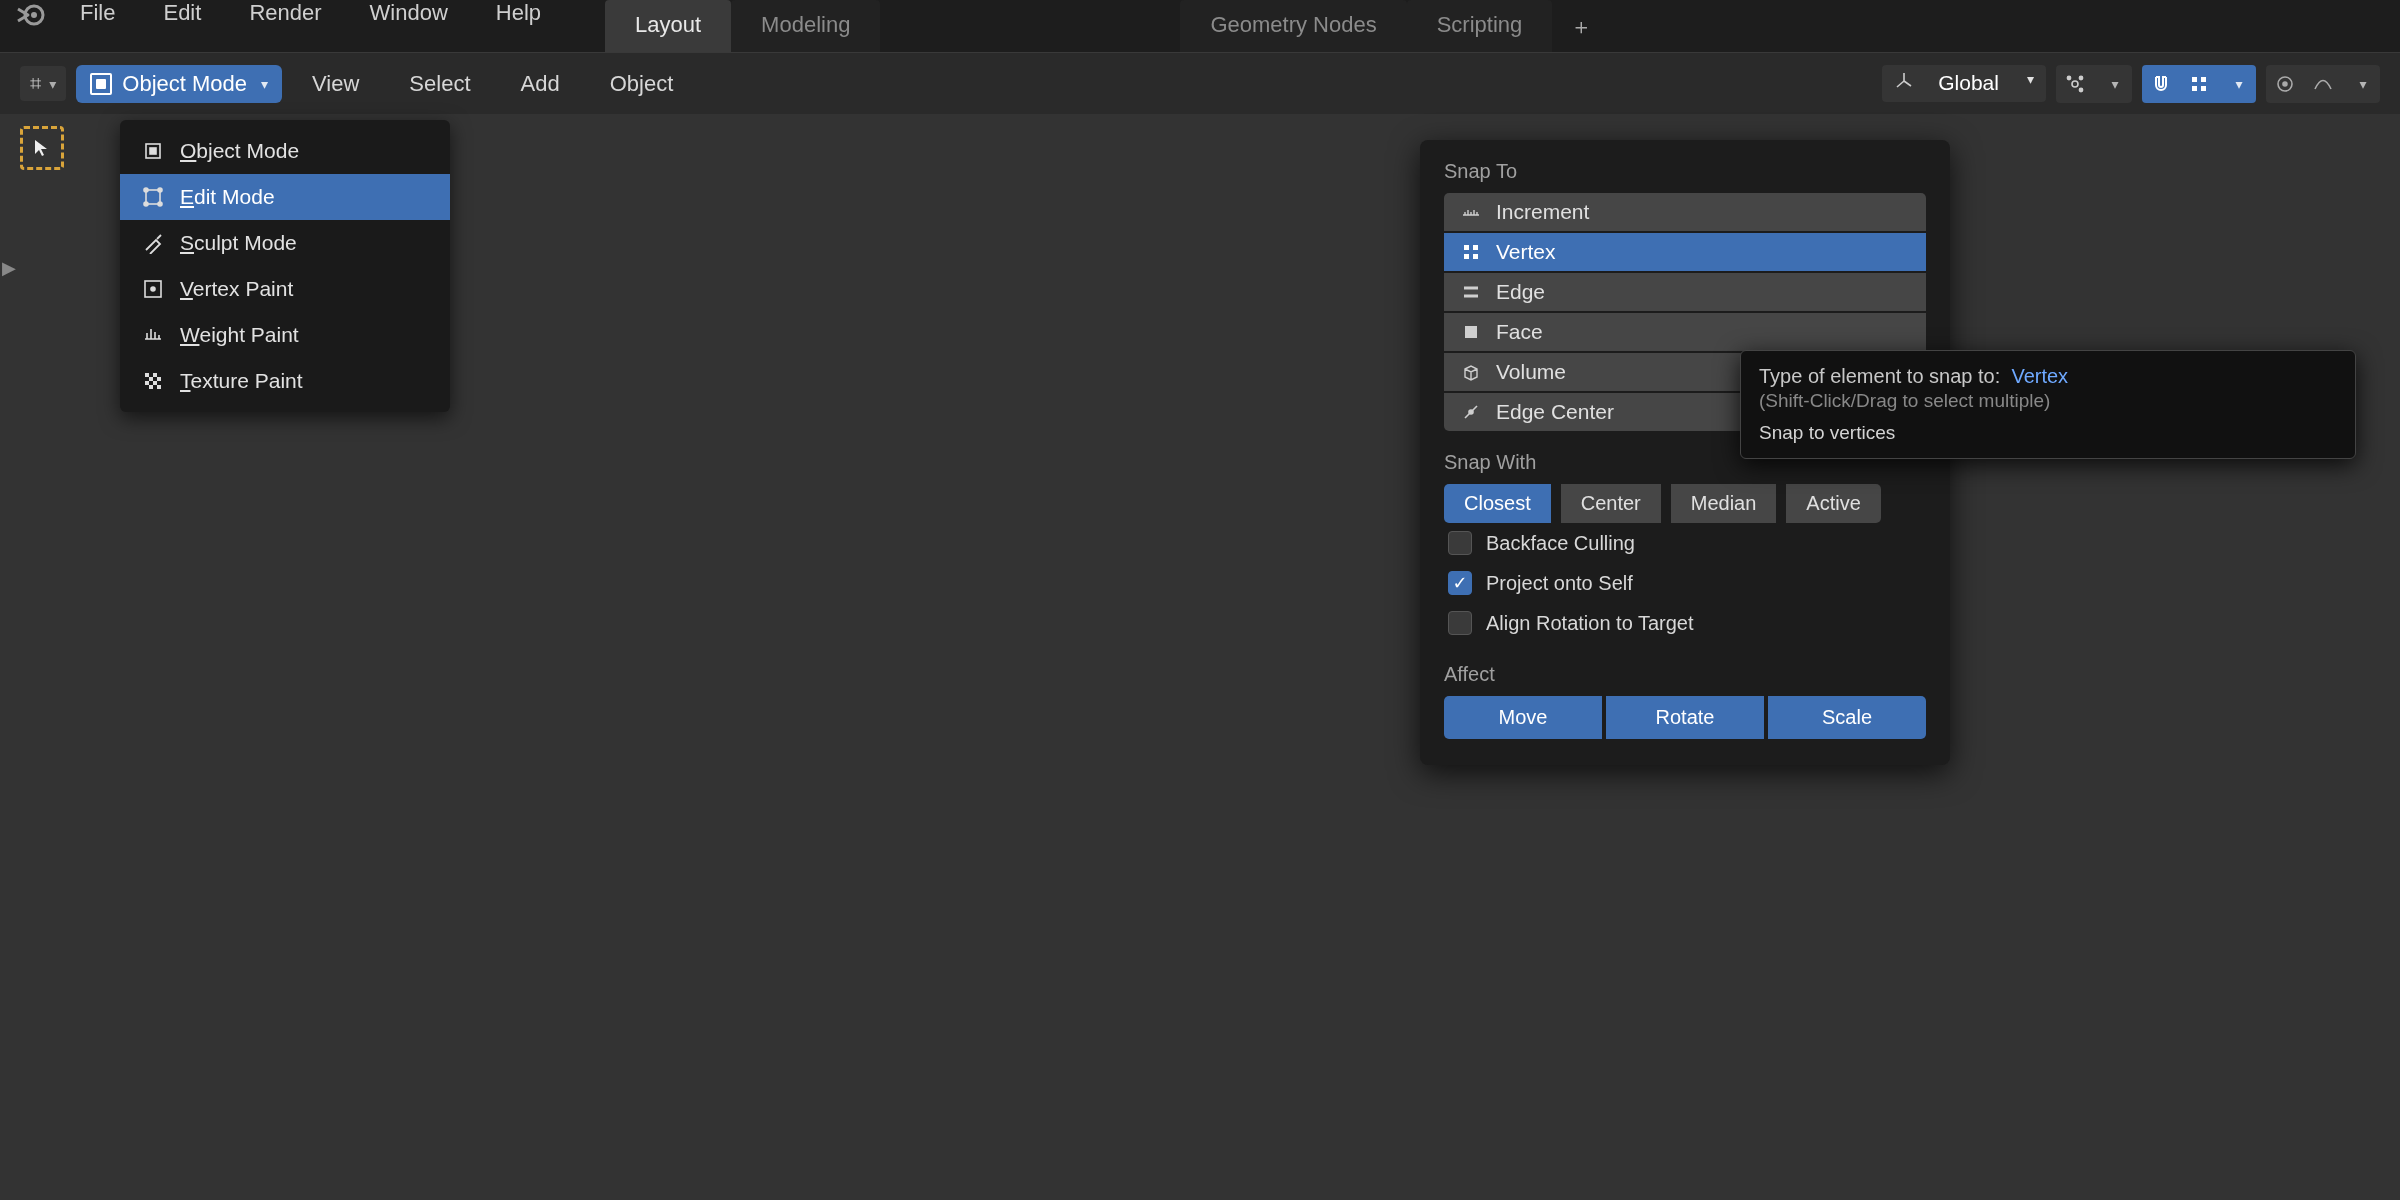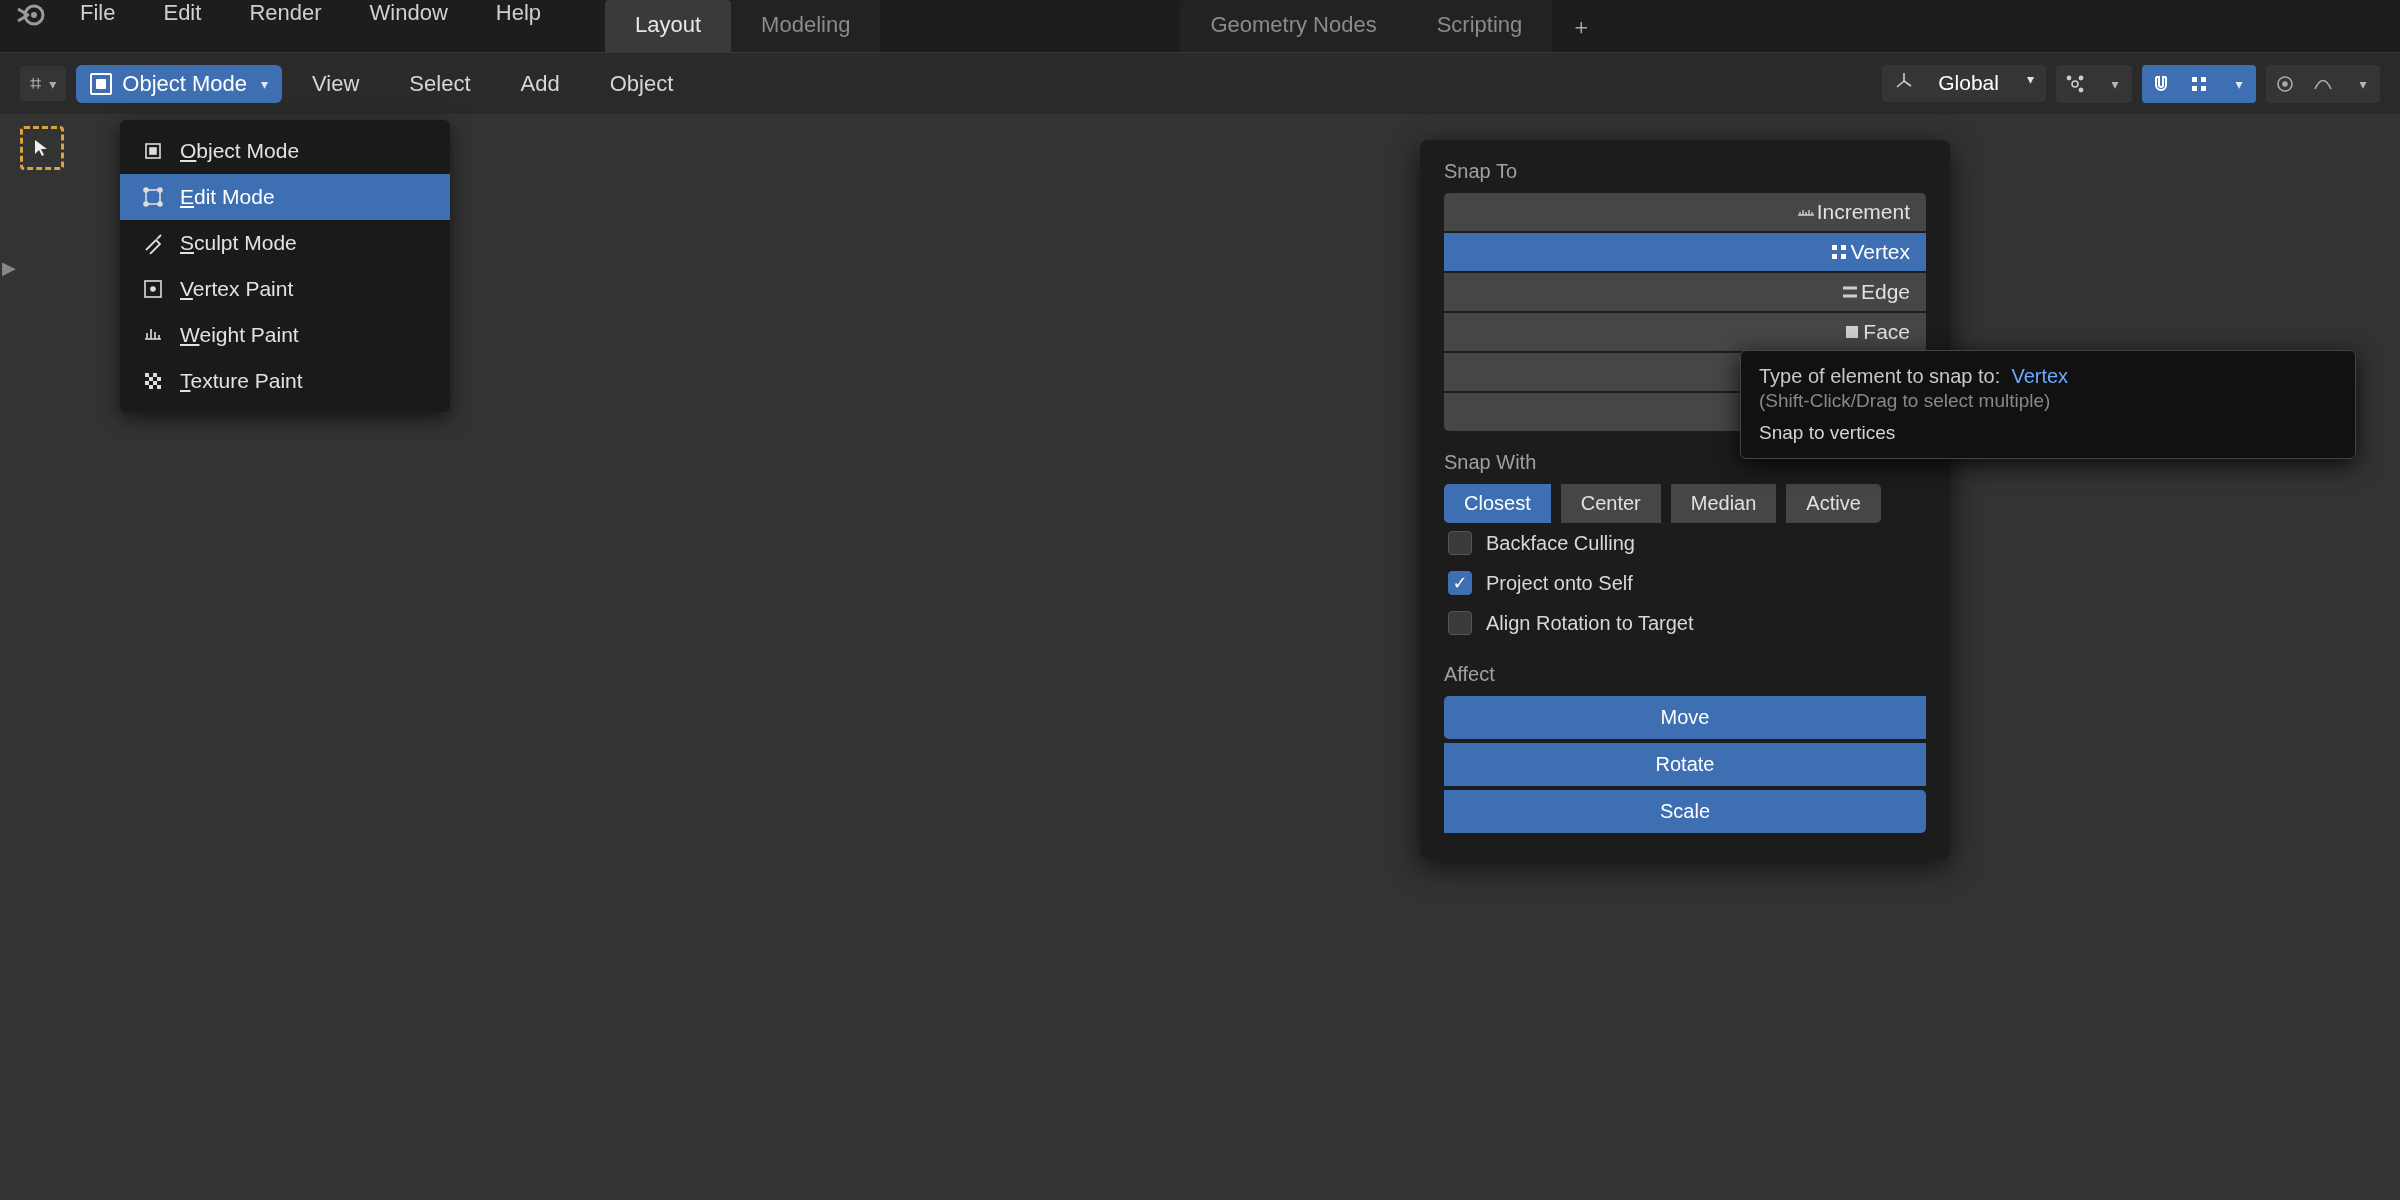--- a/index.html
+++ b/index.html
@@ -38,38 +38,38 @@
 .mode-item { display:flex; align-items:center; gap: 14px; padding: 10px 20px; font-size: 21px; color:#e2e2e2; cursor:pointer; }
 .mode-item.selected { background:#3e6fb3; color:#fff; }
 .mode-item .underline-letter { text-decoration: underline; }
 .mode-icon { width: 26px; height: 26px; flex:0 0 26px; display:flex; align-items:center; justify-content:center; color:#ddd; }
 
 
 .snap-popover { position: absolute; top: 140px; left: 1420px; width: 530px; background: #1c1c1c; border-radius: 8px; padding: 20px 24px 26px; box-shadow: 0 8px 30px rgba(0,0,0,.7); }
 .snap-popover .section-label { color:#a0a0a0; font-size:20px; margin-bottom:10px; margin-top: 20px; }
 .snap-popover .section-label.first { margin-top:0; }
 .snap-list { display:flex; flex-direction:column; gap:2px; }
-.snap-row { display:flex; align-items:center; padding: 7px 16px; font-size:21px; color:#e0e0e0; background:#464646; cursor:pointer;justify-content:flex-end; }
+.snap-row { display:flex; align-items:center; gap:14px; padding: 7px 16px; font-size:21px; color:#e0e0e0; background:#464646; cursor:pointer; }
 .snap-row:first-child { border-radius: 5px 5px 0 0; }
 .snap-row:last-child { border-radius: 0 0 5px 5px; }
 .snap-row.selected { background:#3e6fb3; color:#fff; }
 .snap-row .row-icon { width:22px; height:22px; display:flex; align-items:center; justify-content:center; color:#cfcfcf; font-size:16px; }
 .snap-row.selected .row-icon { color:#fff; }
 
 .seg-group { display:flex; gap:10px; }
 .seg { flex:0 0 auto; background:#464646; padding: 8px 20px; font-size:20px; color:#e0e0e0; cursor:pointer; }
 .seg:first-child { border-radius: 5px 0 0 5px; }
 .seg:last-child { border-radius: 0 5px 5px 0; }
 .seg.active { background:#3e6fb3; color:#fff; }
 
 .check-row { display:flex; align-items:center; gap: 14px; padding: 8px 4px; font-size:20px; color:#d8d8d8; }
 .chk { width:24px; height:24px; border-radius:4px; background:#3a3a3a; border:1px solid #555; display:flex; align-items:center; justify-content:center; }
 .chk.checked { background:#3e6fb3; border-color:#3e6fb3; color:#fff; font-size:18px; }
 
-.affect-row { display:flex; gap:4px; margin-top:6px;flex-direction:column; }
+.affect-row { display:flex; gap:4px; margin-top:6px; }
 .affect-btn { flex:1; background:#3e6fb3; color:#fff; padding: 10px 0; text-align:center; font-size:20px; cursor:pointer; }
 .affect-btn:first-child { border-radius: 5px 0 0 5px; }
 .affect-btn:last-child { border-radius: 0 5px 5px 0; }
 .orient-btn { background:#353535; border-radius:4px; padding:6px 12px; display:flex; align-items:flex-start; gap:24px; font-size:21px; color:#ffffff; cursor:pointer; }
 .icon-btn { width:38px; height:38px; background:#353535; border-radius:4px; display:flex; align-items:center; justify-content:center; color:#ccc; cursor:pointer; font-size:18px; }
 .icon-btn.active { background:#3e6fb3; color:#fff; }
 .icon-pair { display:flex; border-radius:4px; overflow:hidden; }
 .icon-pair .icon-btn { border-radius:0; }
 
 

